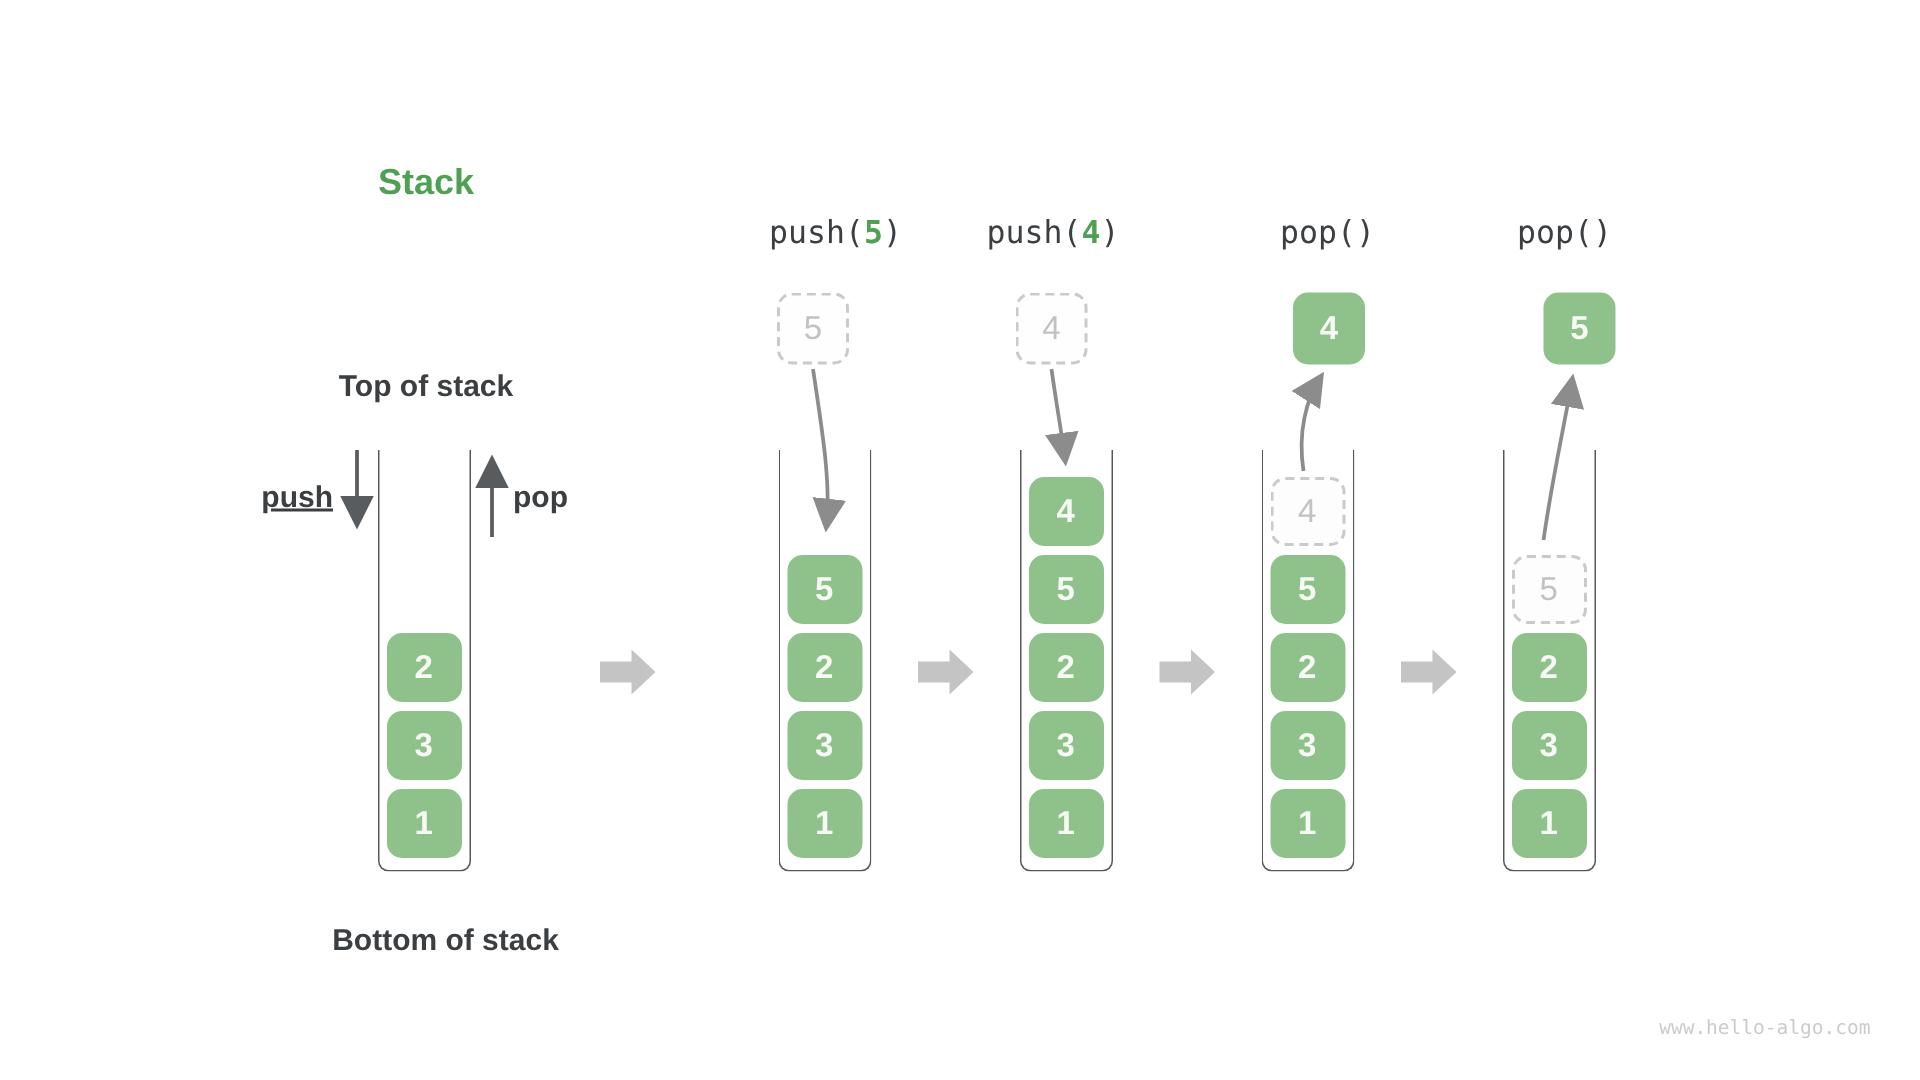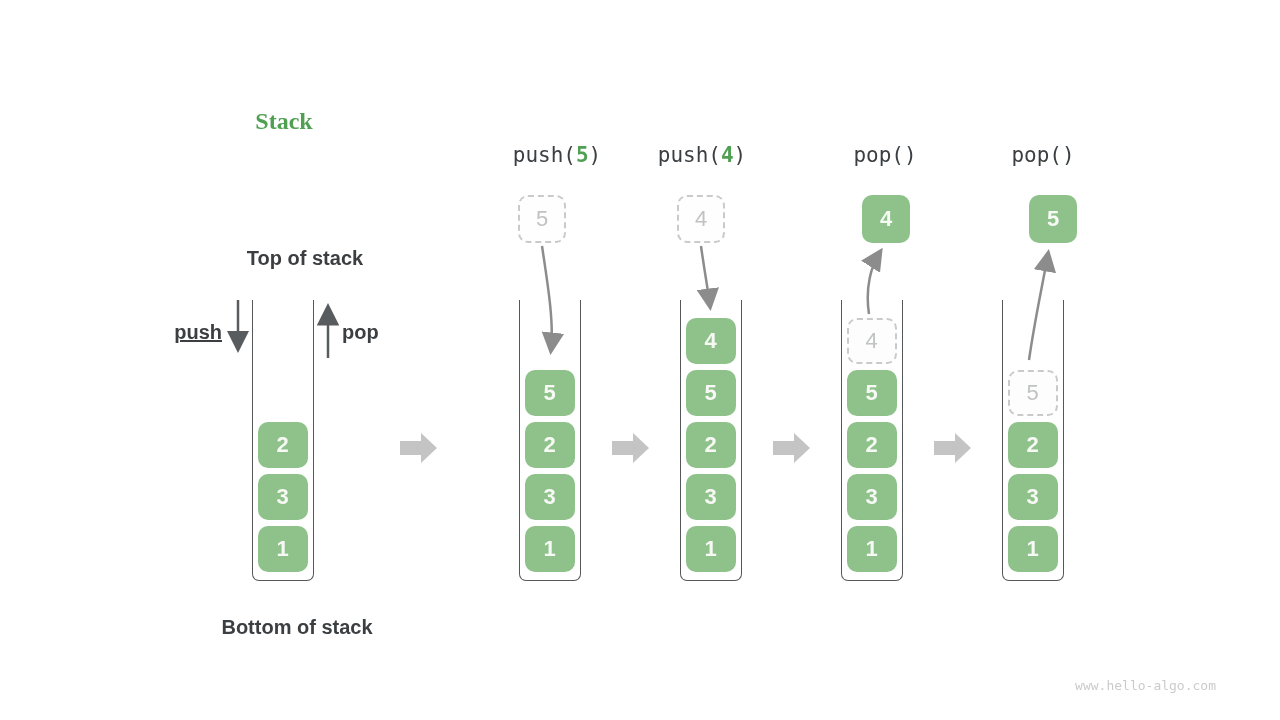--- a/index.html
+++ b/index.html
@@ -15,21 +15,21 @@
     --watermark:#CBCBCB;
   }
   html,body{margin:0;padding:0;background:#ffffff;}
   .canvas{
     position:relative;width:1280px;height:720px;background:#ffffff;
     overflow:hidden;font-family:"Liberation Sans",sans-serif;
   }
   .abs{position:absolute;}
   .diagram-title{
     font-size:24px;font-weight:bold;color:var(--accent-green);
-    transform:translateX(-50%);white-space:nowrap;font-family:Liberation Serif, serif;
+    transform:translateX(-50%);white-space:nowrap;
   }
   .side-label{
     font-size:20px;font-weight:bold;color:var(--dark-text);
     white-space:nowrap;
   }
   .centered{transform:translateX(-50%);}
   .op-label{
     font-family:"DejaVu Sans Mono",monospace;font-size:21px;
     color:var(--dark-text);white-space:nowrap;transform:translateX(-50%);
   }
@@ -68,29 +68,29 @@
   }
   svg.arrows{position:absolute;left:0;top:0;pointer-events:none;}
 </style>
 </head>
 <body>
 
 <div class="canvas">
 
   <div class="abs diagram-title" style="left:284px;top:108px;">Stack</div>
 
-  <div class="abs side-label centered" style="left:284px;top:247px;margin-left:21px;">Top of stack</div>
+  <div class="abs side-label centered" style="left:284px;top:247px;">Top of stack</div>
 
   <div class="abs side-label" style="left:222px;top:321px;transform:translateX(-100%);text-decoration:underline;">push</div>
 
   <div class="abs side-label" style="left:342px;top:321px;">pop</div>
 
   <div class="abs side-label centered" style="left:297px;top:616px;">Bottom of stack</div>
 
-  <div class="abs watermark" style="right:64px;top:678px;text-align:right;">www.hello-algo.com</div>
+  <div class="abs watermark" style="right:33px;top:678px;text-align:right;">www.hello-algo.com</div>
 
   <div id="columns">
       <div class="abs stack-container" style="left: 252px; top: 300px;">
         <div class="cell solid" style="left: 4.5px; top: 122px;">2</div>
         <div class="cell solid" style="left: 4.5px; top: 174px;">3</div>
         <div class="cell solid" style="left: 4.5px; top: 226px;">1</div>
       </div>
       <div class="abs op-label" style="left: 557px; top: 143px; text-align: right;"><span>push(</span><span class="arg">5</span><span>)</span></div>
       <div class="floating dashed" style="left: 518px; top: 195px;">5</div>
       <div class="abs stack-container" style="left: 519px; top: 300px;">

